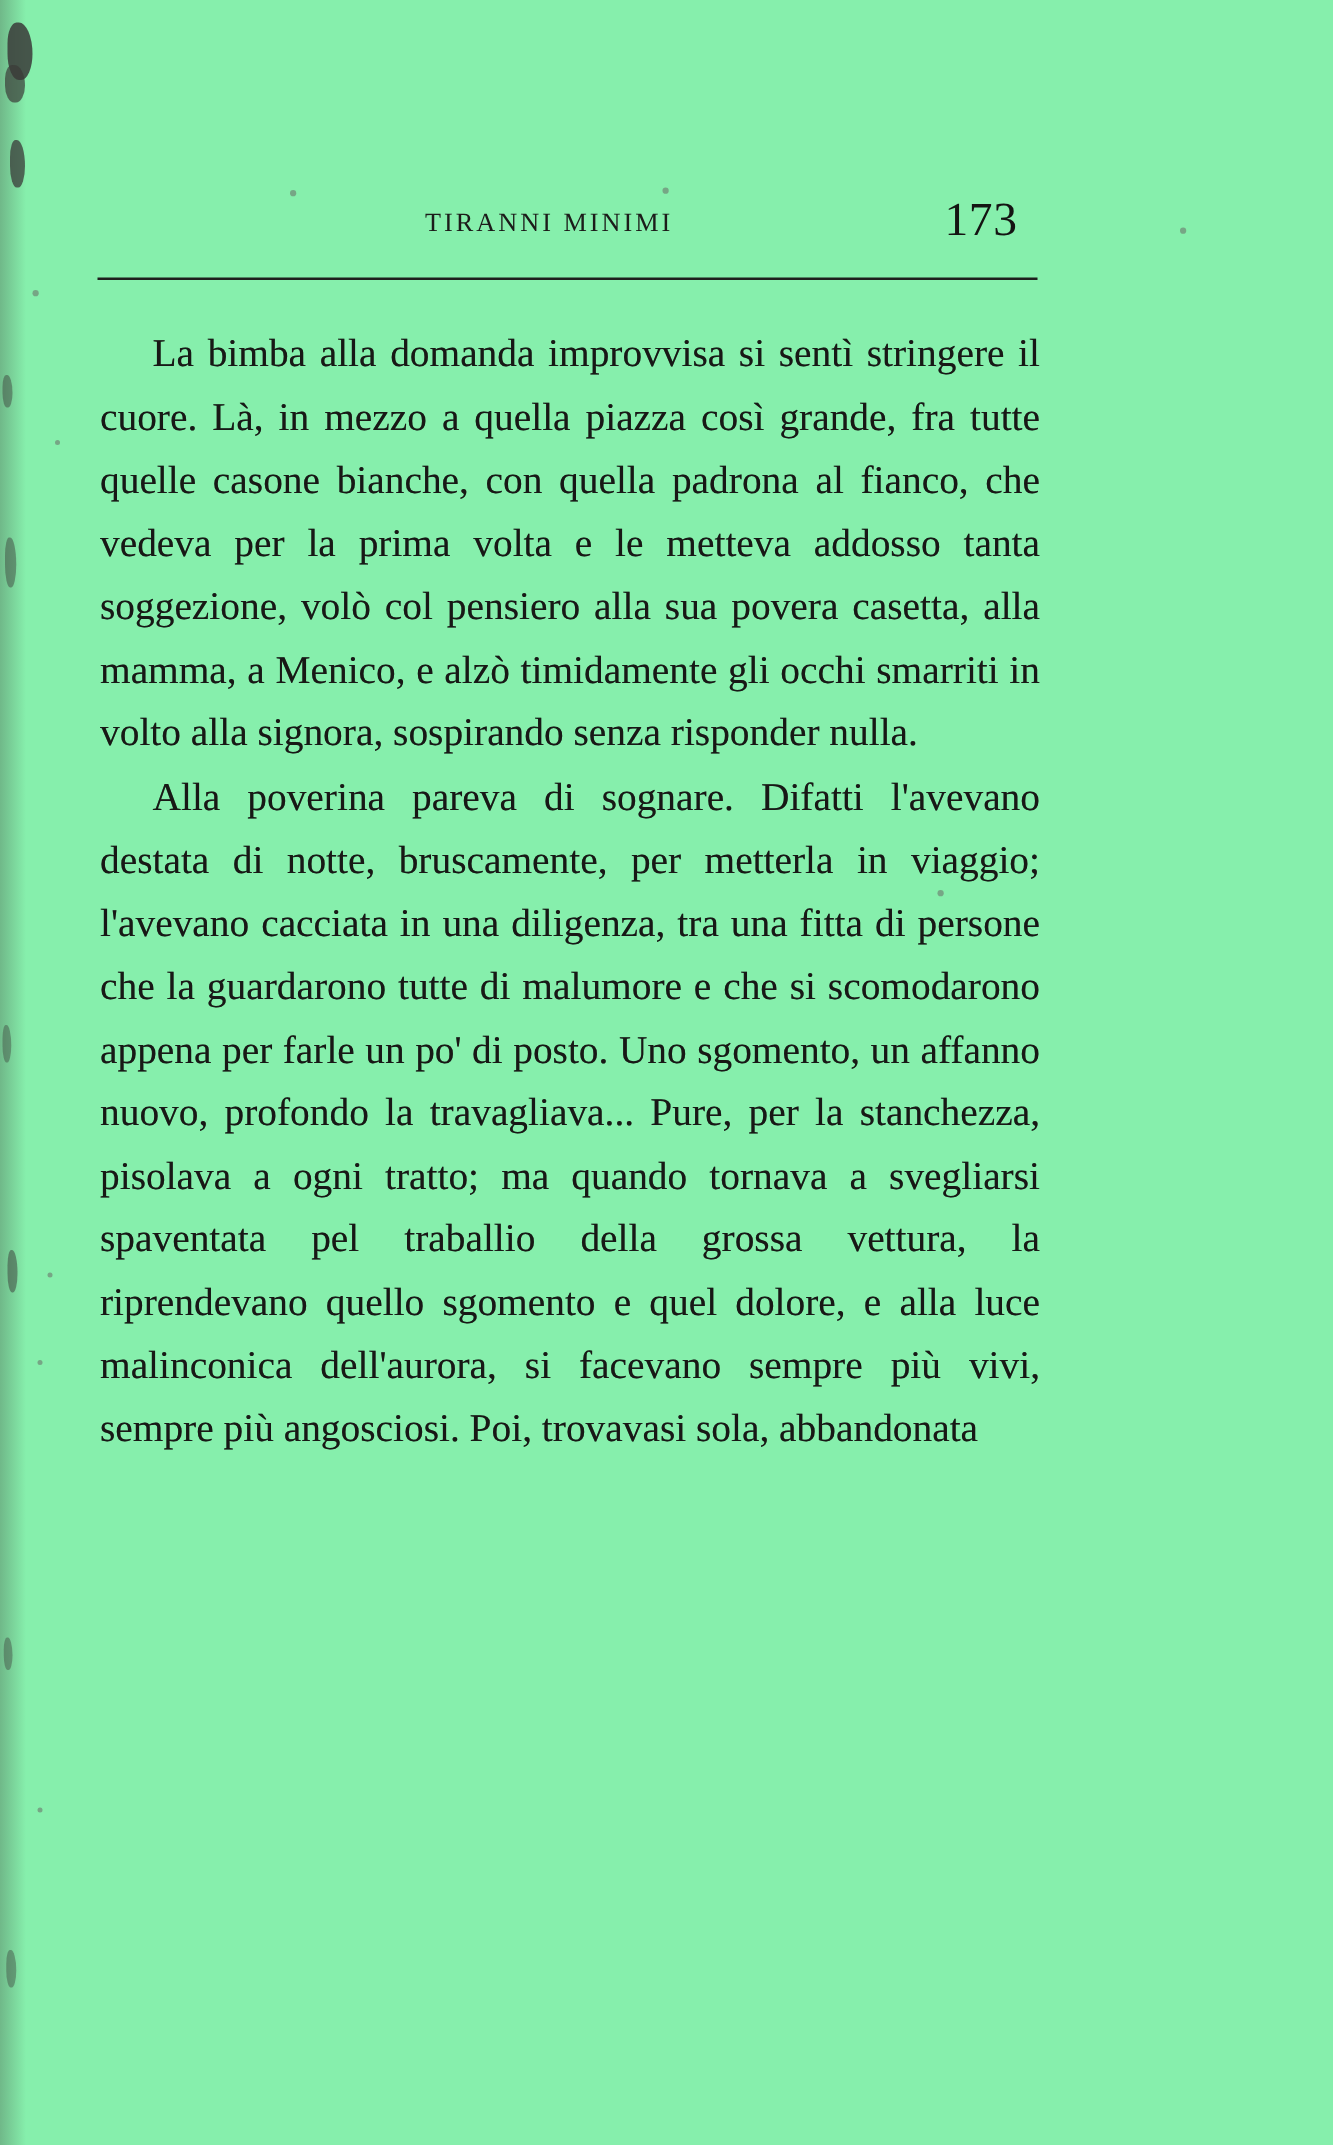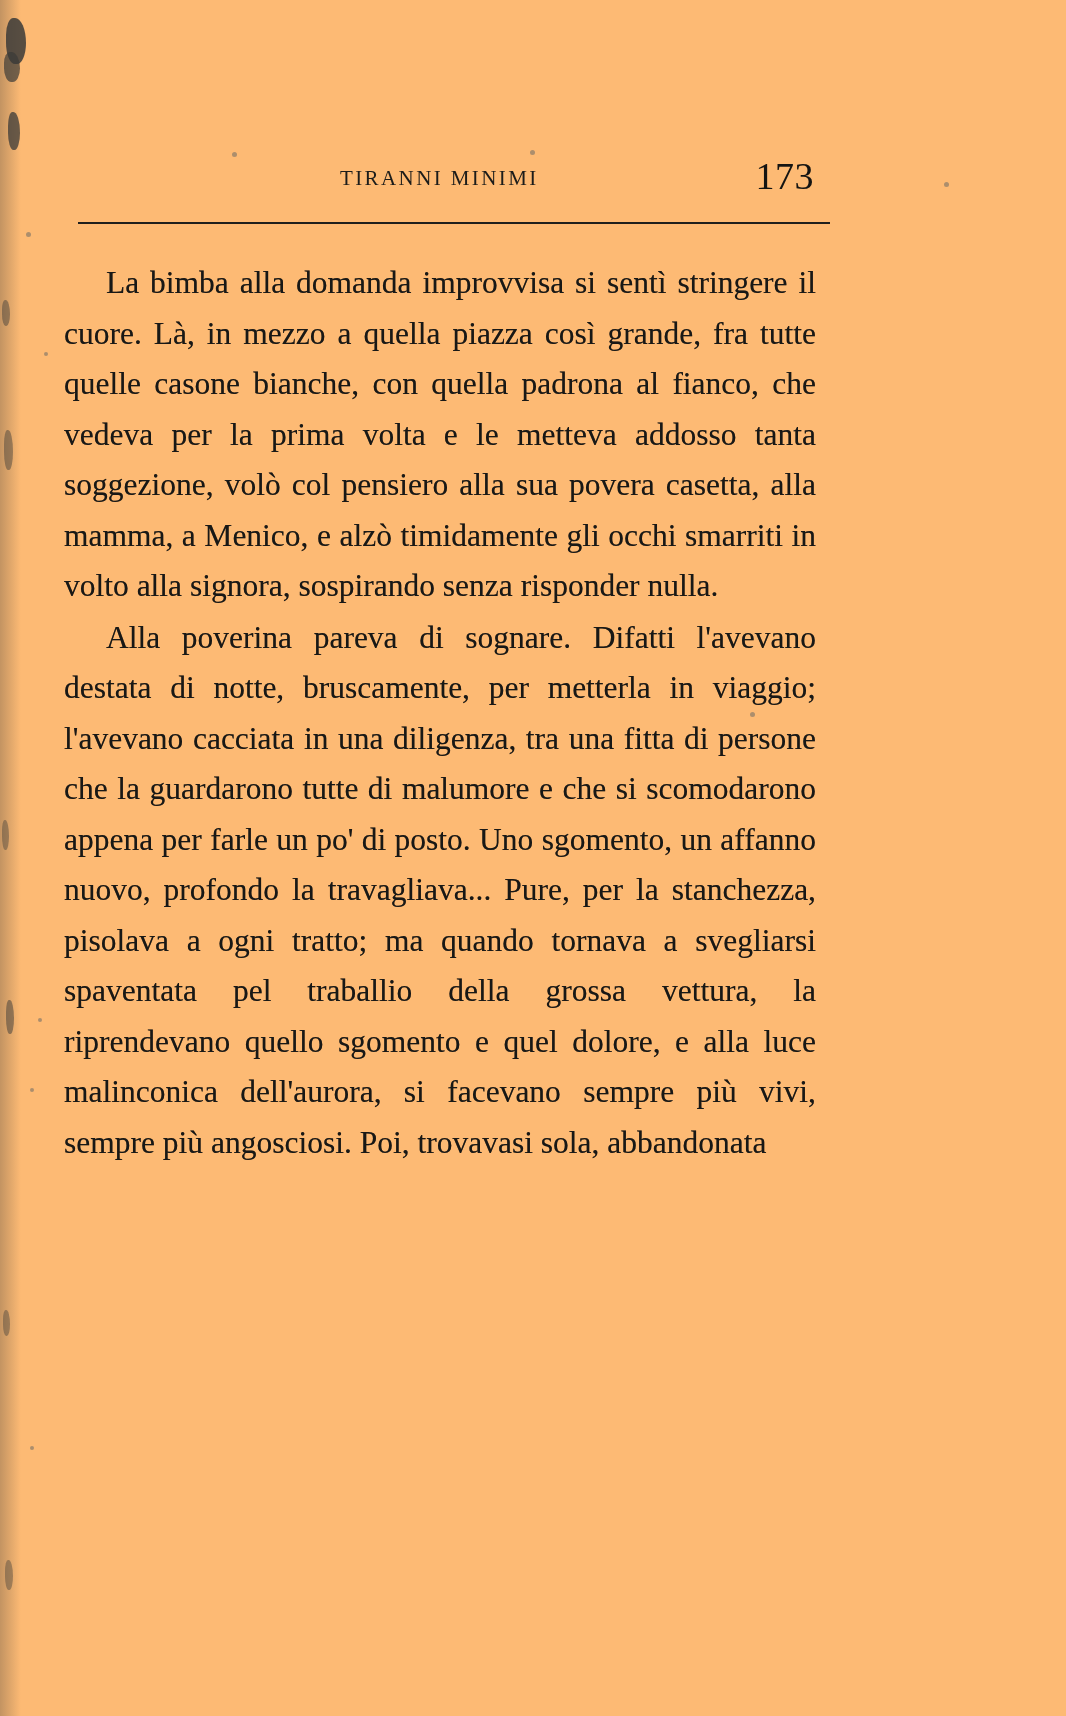--- a/index.html
+++ b/index.html
@@ -13,21 +13,21 @@
     position: relative;
     overflow: hidden;
     font-family: "Liberation Serif", serif;
     color: #1a1a1a;
   }
 
   
   .page {
     position: absolute;
     inset: 0;
-    background: #fdba74;
+    background: #86efac;
   }
 
   
   .gutter-smudge {
     position: absolute;
     left: 0;
     top: 0;
     width: 26px;
     height: 1716px;
     background:
@@ -81,21 +81,21 @@
     position: absolute;
     left: 78px;
     top: 222px;
     width: 752px;
     height: 2px;
     background: #1f1f1d;
   }
 
   .body-text {
     position: absolute;
-    left: 64px;
+    left: 80px;
     top: 258px;
     width: 752px;
   }
   .para {
     margin: 0;
     font-size: 31.5px;
     line-height: 50.5px;
     text-align: justify;
     text-justify: inter-word;
     color: #181816;

